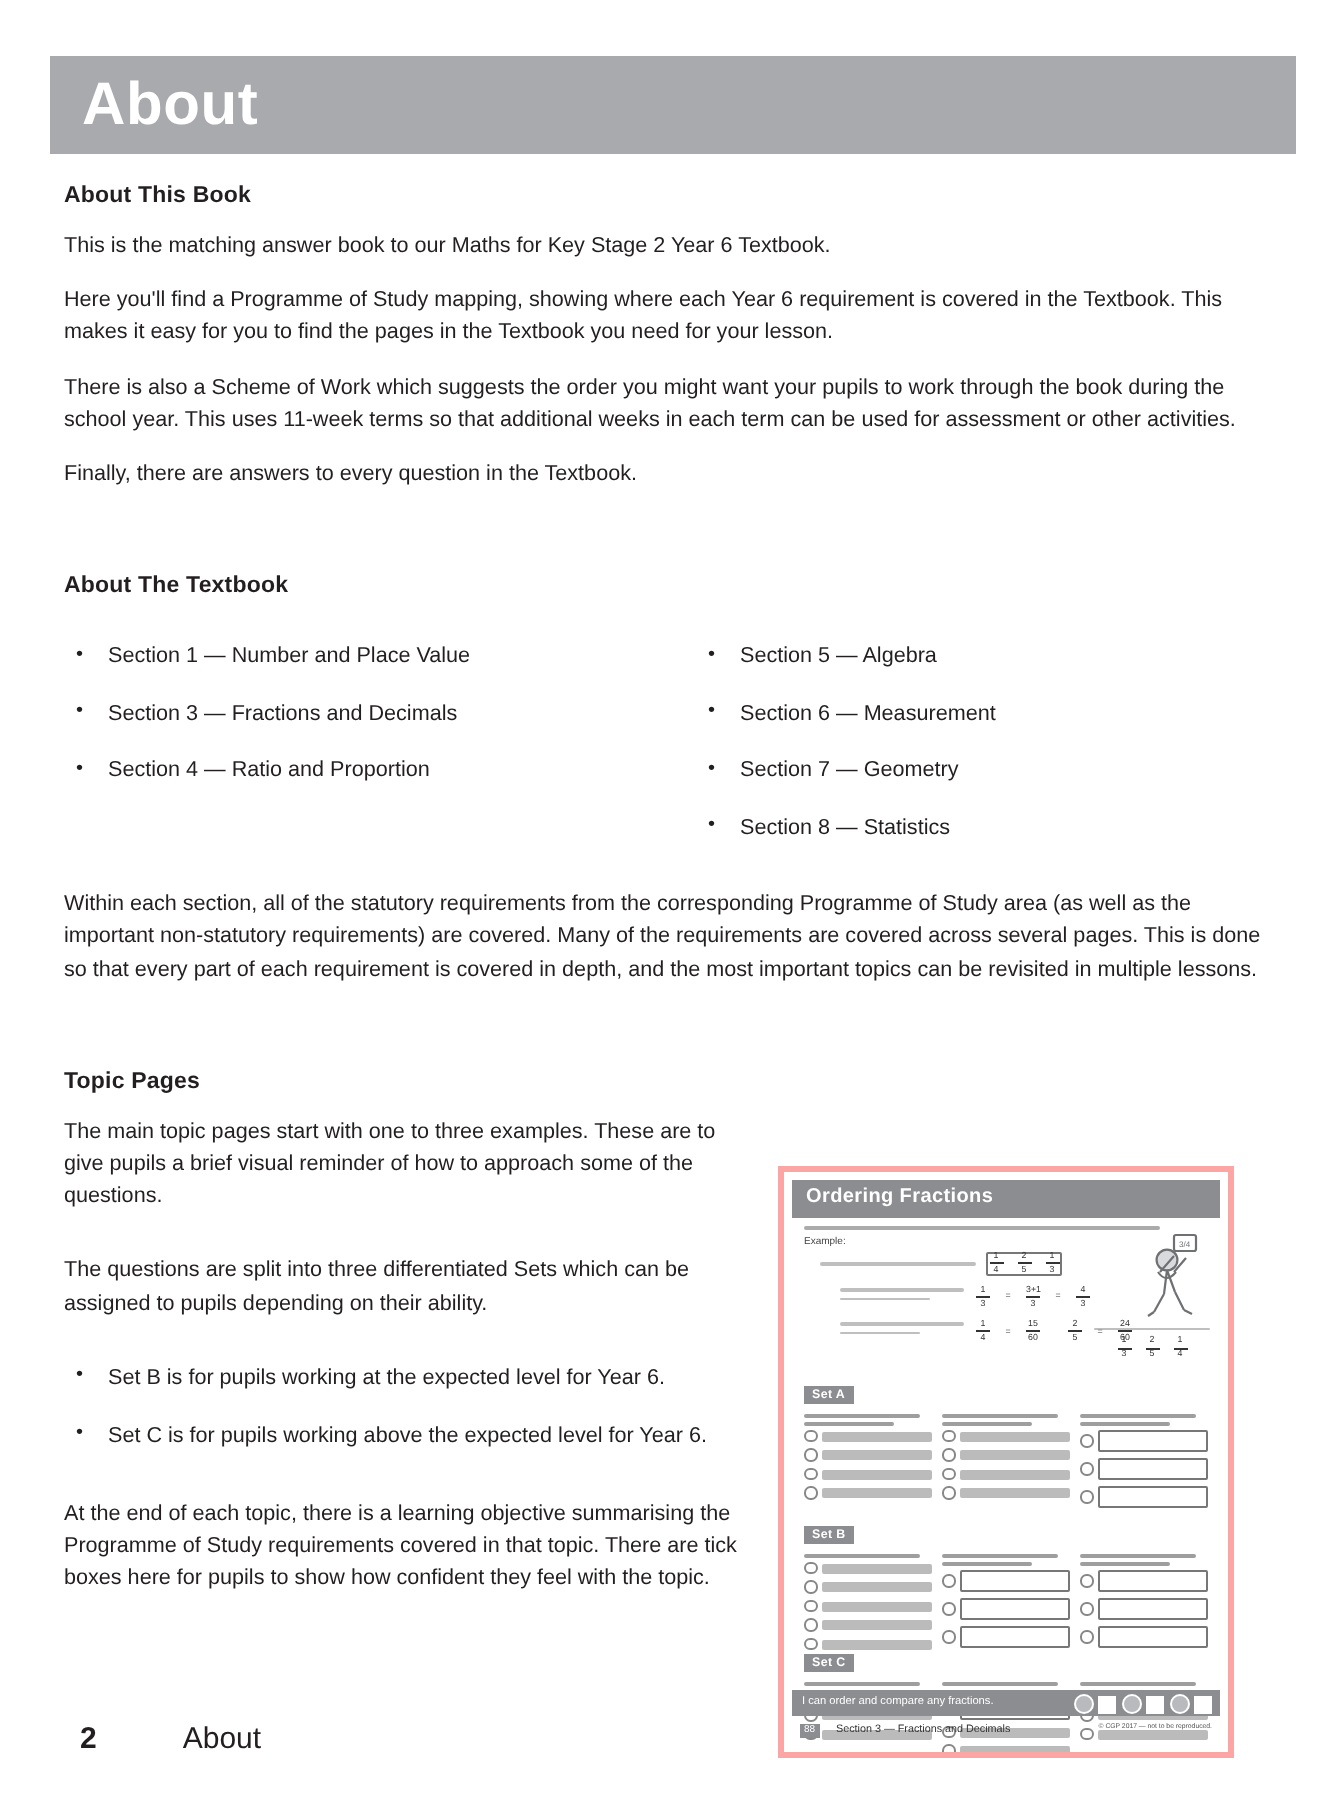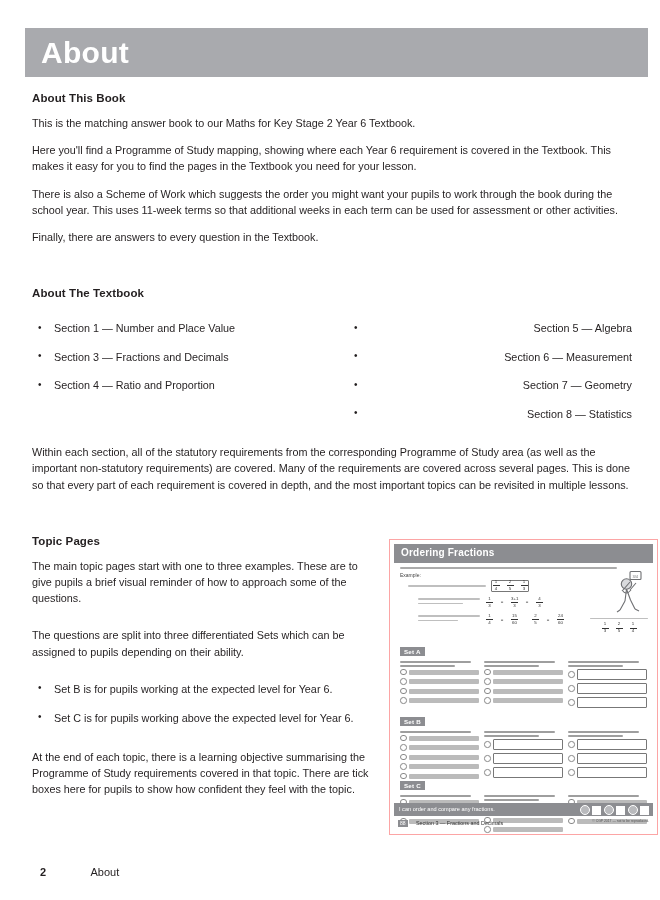--- a/index.html
+++ b/index.html
@@ -83,42 +83,43 @@
     top: -0.5px;
     font-size: 10px;
     color: #231f20;
   }
 
   .two-col {
     display: flex;
     width: 100%;
   }
   .two-col .col { width: 50%; }
-  .two-col .col.right { padding-left: 16px; box-sizing: border-box; text-align: right; }
+  .two-col .col.right { padding-left: 16px; box-sizing: border-box; }
 
   
   .lower {
     display: flex;
     width: 100%;
     align-items: flex-start;
   }
   .lower-text { width: 345px; flex: 0 0 345px; }
   .lower-thumb { flex: 1 1 auto; padding-left: 12px; padding-top: 4px;}
 
   ul.bullets.spaced li { margin-bottom: 13px; }
 
   
   .thumb {
-    width: 269px;
+    width: 228px;
     height: 296px;
-    border: 1px solid #fca5a5;
+    border: 3px solid #fca5a5;
     background: #ffffff;
     position: relative;
     box-sizing: border-box;
     overflow: hidden;
+    margin-top: 44px;
   }
   .thumb-inner {
     position: absolute;
     left: 4px; top: 4px; right: 4px; bottom: 4px;
     background: #fff;
   }
   .t-title-bar {
     position: absolute;
     left: 0; top: 0;
     width: 100%;
@@ -244,21 +245,21 @@
     position: absolute; right: 4px; top: 2px;
     font-size: 3.4px; color: #555; text-align: right; line-height: 4.4px;
   }
 
   
   .page-footer {
     position: absolute;
     left: 40px;
     bottom: 22px;
     width: 600px;
-    font-size: 11px;
+    font-size: 15px;
   }
   .page-footer .pnum {
     font-weight: bold;
     display: inline-block;
     width: 48px;
     color: #231f20;
   }
   .page-footer .plabel { color: #231f20; }
 </style>
 </head>

